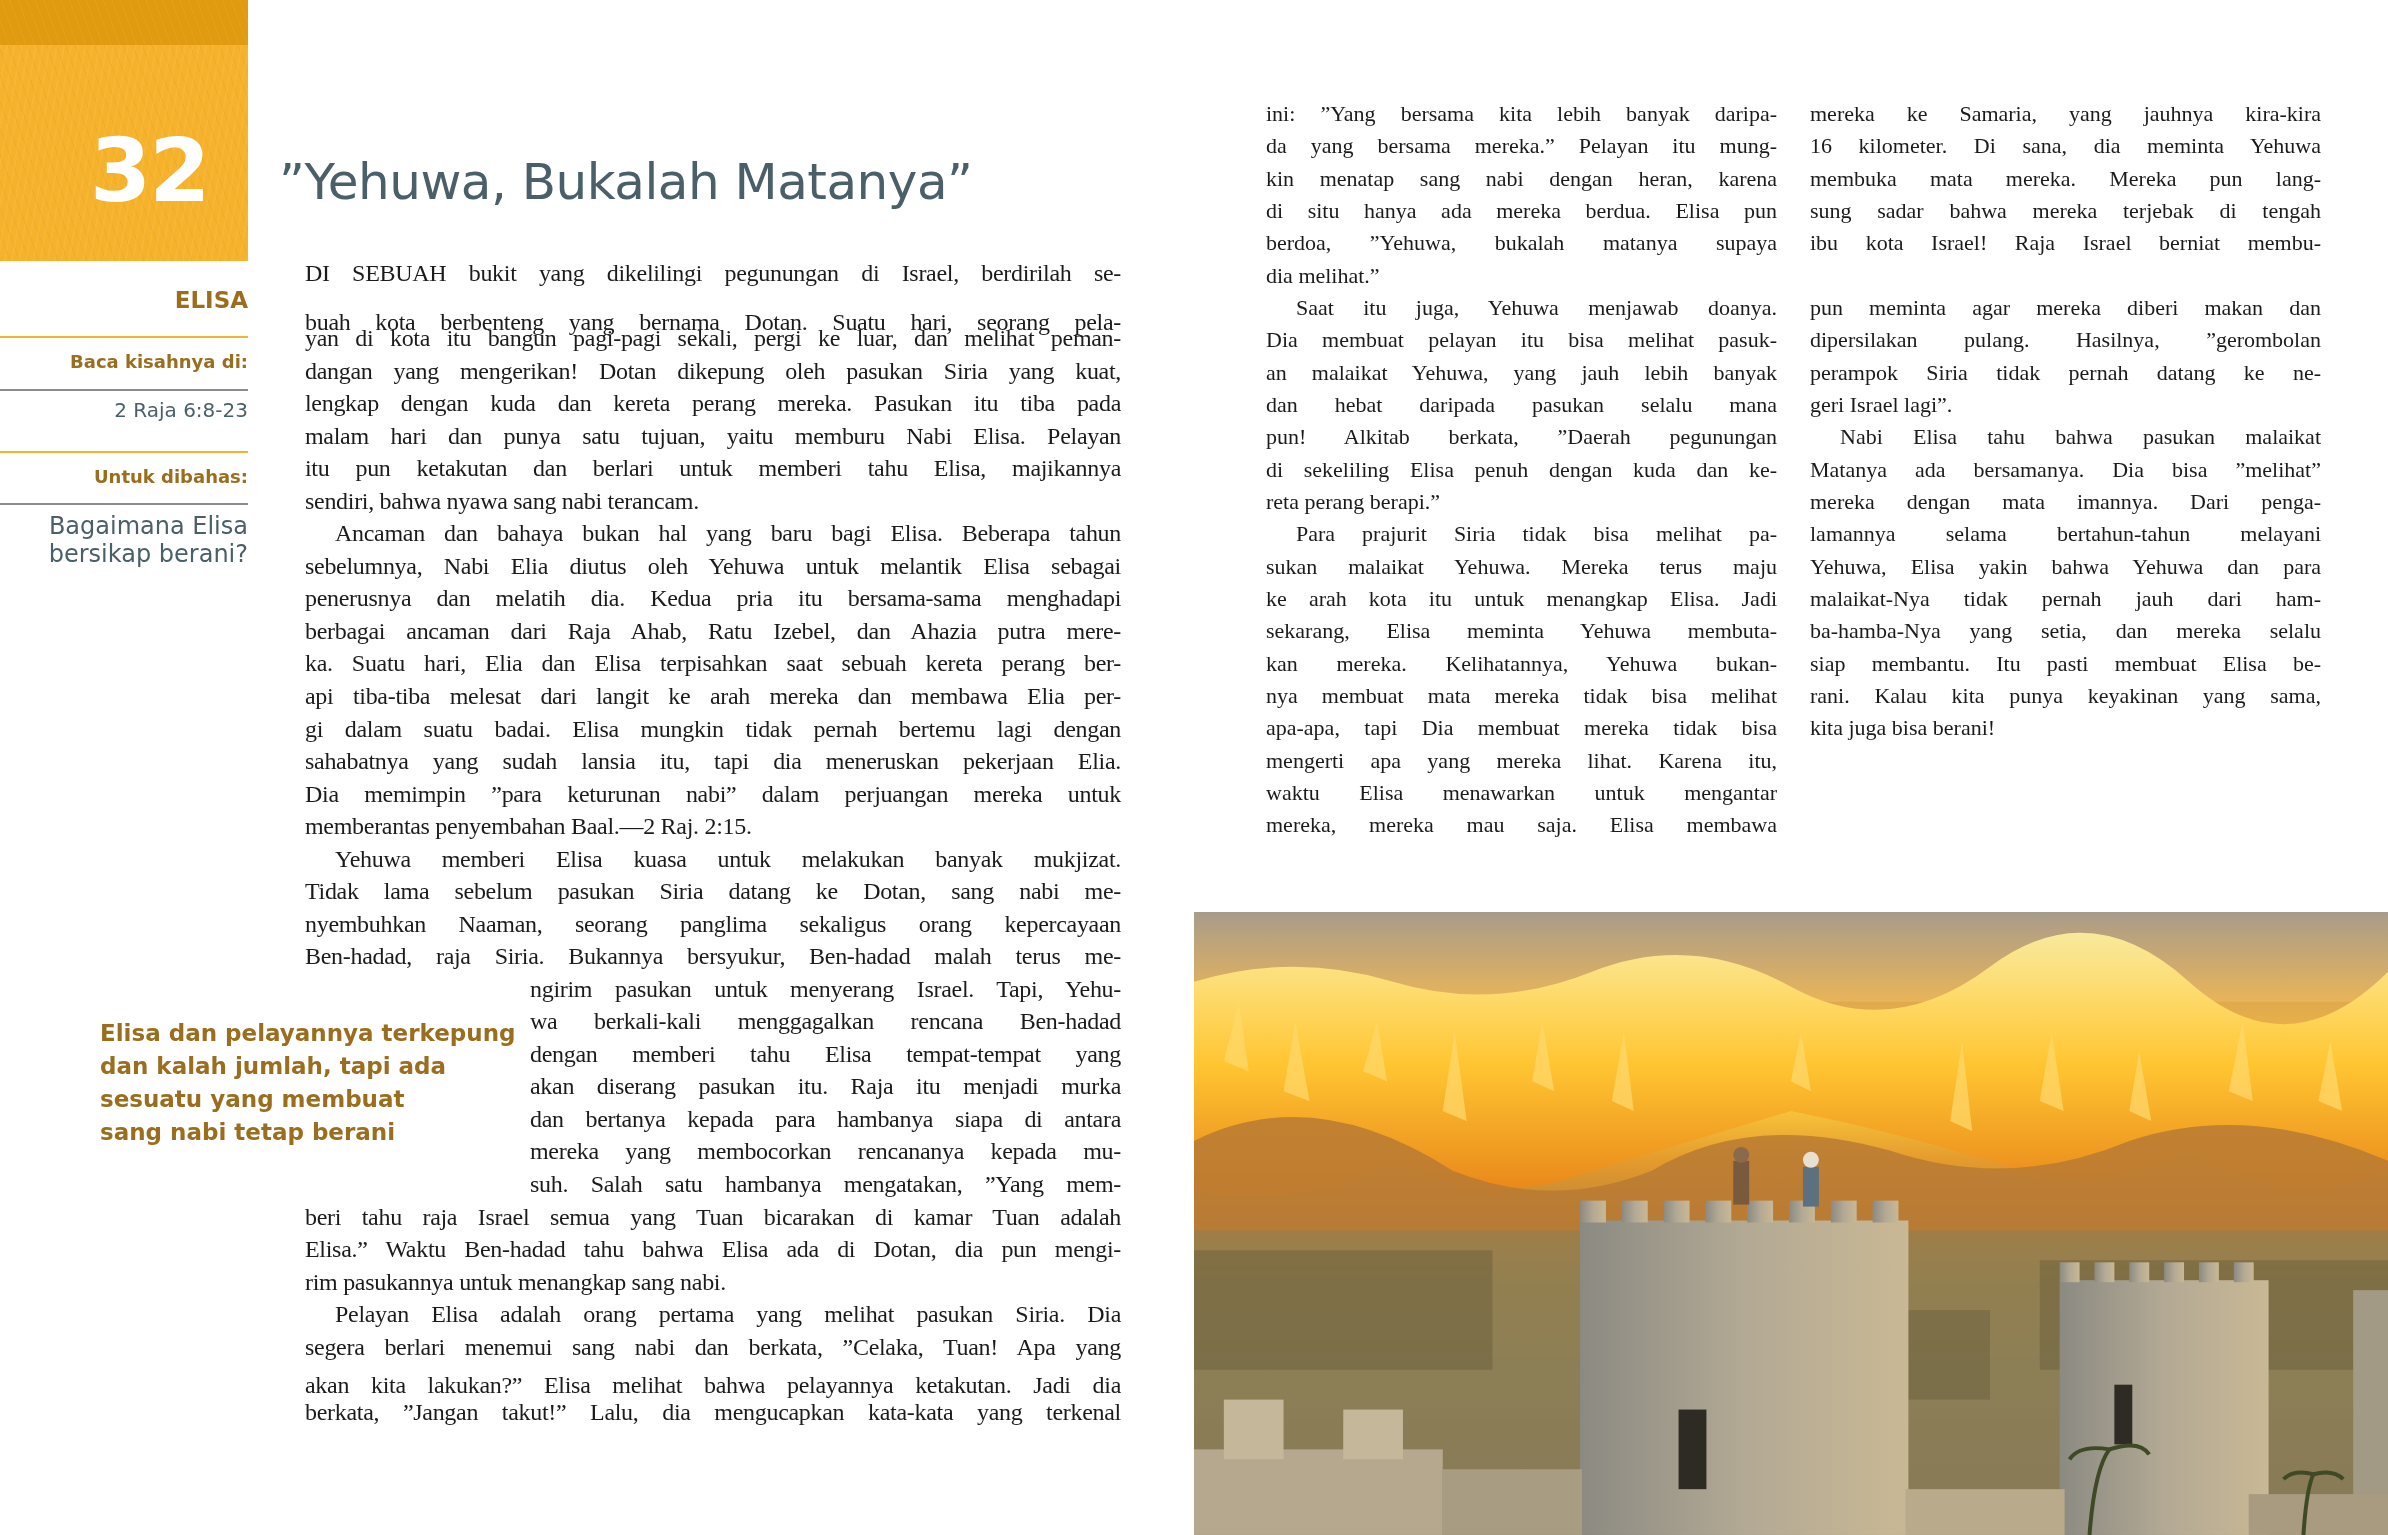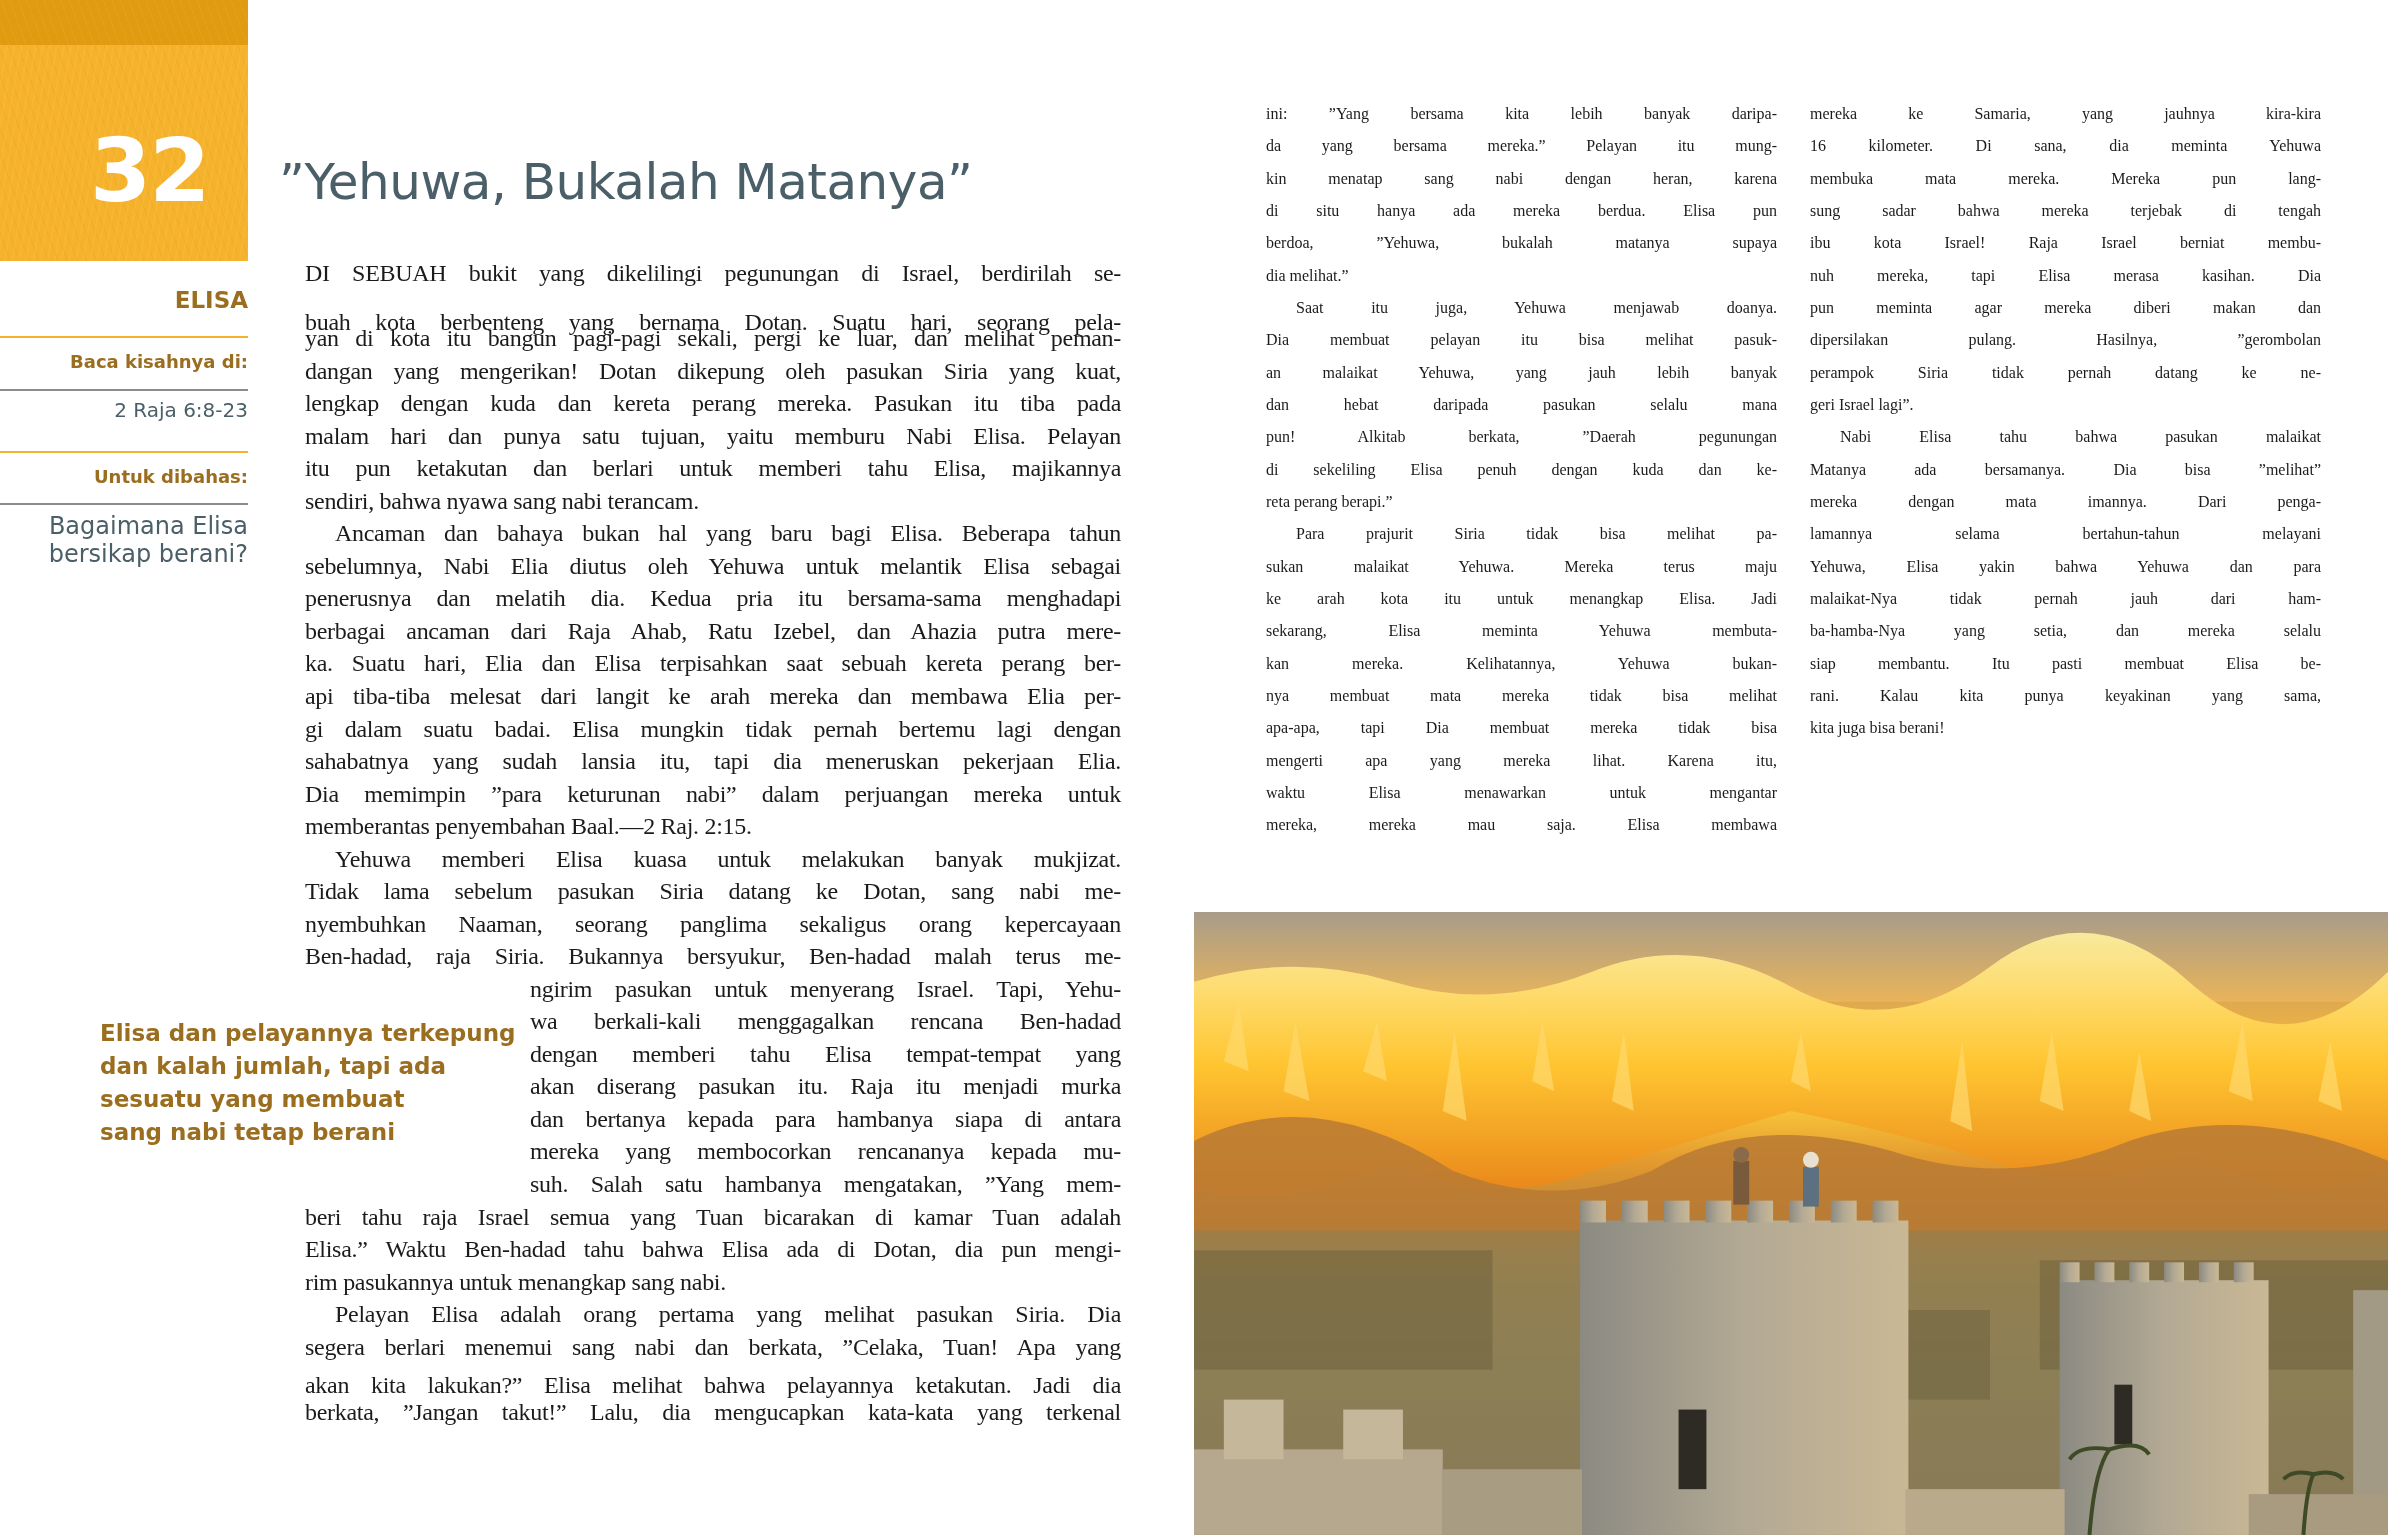--- a/index.html
+++ b/index.html
@@ -52,21 +52,21 @@
   }
   .caption div { white-space:nowrap; }
   .col { position:absolute; }
   .ln {
     position:absolute; left:0; right:0; height:33px; line-height:33px;
     font-size:24.4px; white-space:nowrap; text-align:justify;
     text-align-last:justify;
   }
   .ln.last { text-align-last:left; }
   .col1 .ln { font-size:24px; letter-spacing:-0.3px; }
-  .col2 .ln, .col3 .ln { font-size:16px; }
+  .col2 .ln, .col3 .ln { font-size:22px; }
   .illustration {
     position:absolute; left:1194px; top:912px; width:1194px; height:623px;
     overflow:hidden;
     background: linear-gradient(180deg, #a99d88 0%, #d8a556 12%, #f2b73c 22%, #f7c23a 32%, #e49a2d 40%, #b88238 50%, #9a7f4a 60%, #8d8056 72%, #7a7258 100%);
   }
   .illustration svg { position:absolute; left:0; top:0; }
 </style>
 </head>
 <body>
 
@@ -161,21 +161,20 @@
   <div class="ln" style="top:679px;">waktu Elisa menawarkan untuk mengantar</div>
   <div class="ln" style="top:711px;">mereka, mereka mau saja. Elisa membawa</div>
 </div>
 
 <div class="col col3" style="left:1810px;top:97px;width:511px;height:657px;">
   <div class="ln" style="top:0px;">mereka ke Samaria, yang jauhnya kira-kira</div>
   <div class="ln" style="top:32px;">16 kilometer. Di sana, dia meminta Yehuwa</div>
   <div class="ln" style="top:65px;">membuka mata mereka. Mereka pun lang-</div>
   <div class="ln" style="top:97px;">sung sadar bahwa mereka terjebak di tengah</div>
   <div class="ln" style="top:129px;">ibu kota Israel! Raja Israel berniat membu-</div>
-  <div class="ln" style="top:162px;">nuh mereka, tapi Elisa merasa kasihan. Dia</div>
   <div class="ln" style="top:194px;">pun meminta agar mereka diberi makan dan</div>
   <div class="ln" style="top:226px;">dipersilakan pulang. Hasilnya, ”gerombolan</div>
   <div class="ln" style="top:259px;">perampok Siria tidak pernah datang ke ne-</div>
   <div class="ln last" style="top:291px;">geri Israel lagi”.</div>
   <div class="ln" style="top:323px;left:30px;">Nabi Elisa tahu bahwa pasukan malaikat</div>
   <div class="ln" style="top:356px;">Matanya ada bersamanya. Dia bisa ”melihat”</div>
   <div class="ln" style="top:388px;">mereka dengan mata imannya. Dari penga-</div>
   <div class="ln" style="top:420px;">lamannya selama bertahun-tahun melayani</div>
   <div class="ln" style="top:453px;">Yehuwa, Elisa yakin bahwa Yehuwa dan para</div>
   <div class="ln" style="top:485px;">malaikat-Nya tidak pernah jauh dari ham-</div>

